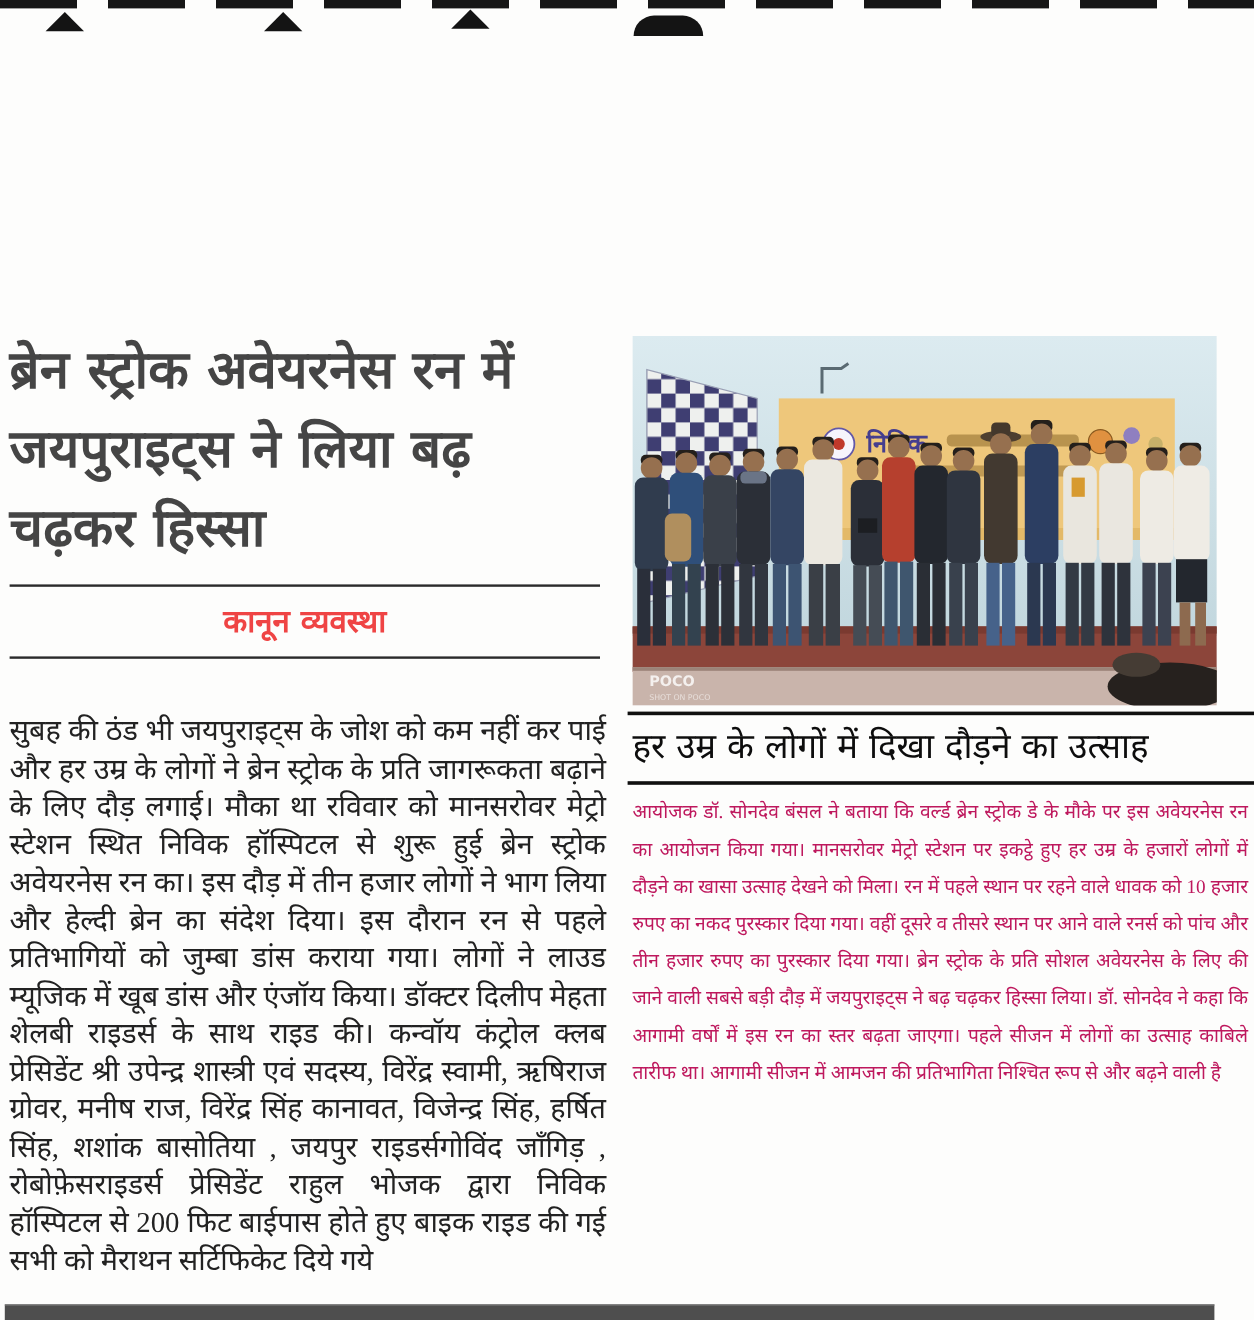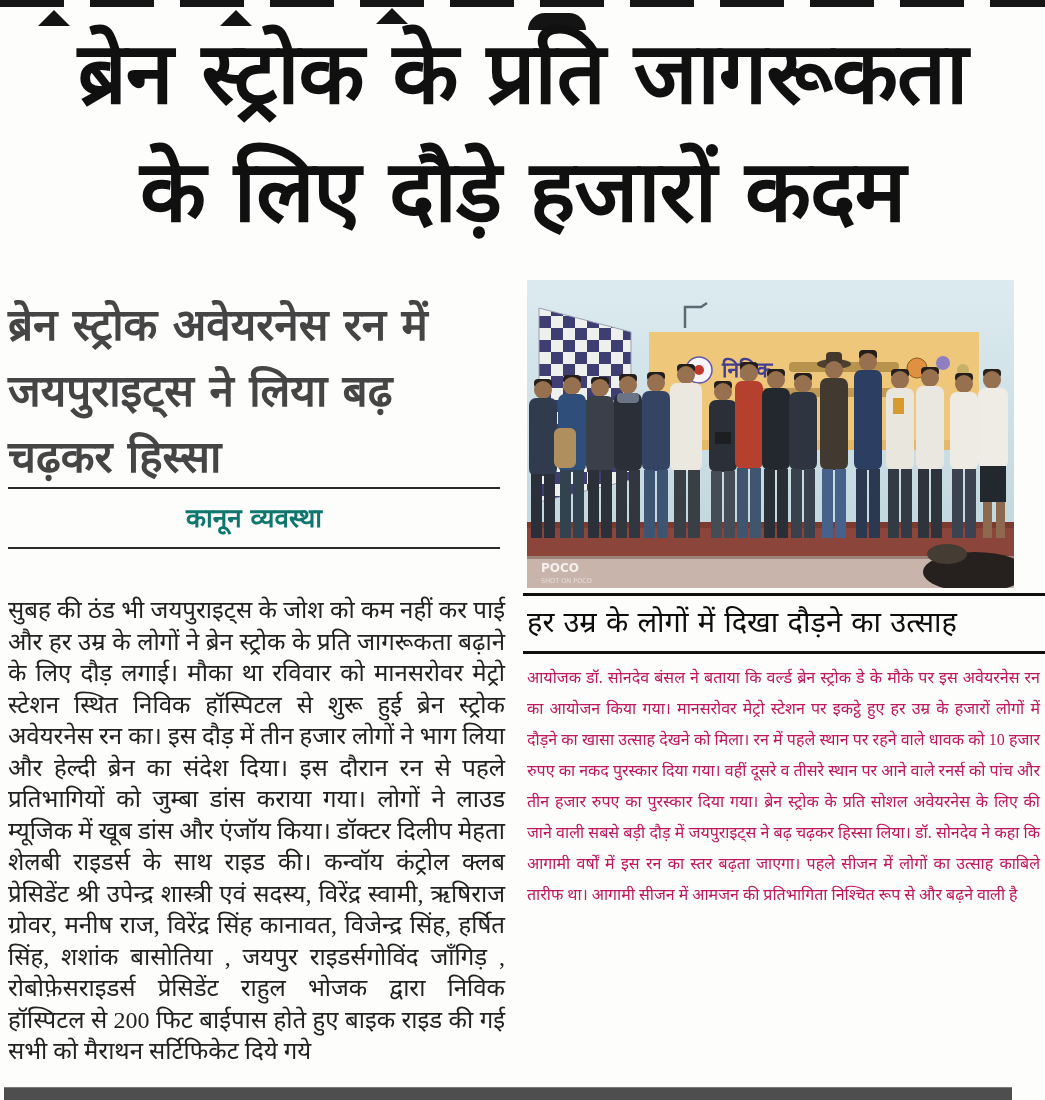--- a/index.html
+++ b/index.html
@@ -14,28 +14,28 @@
     background:repeating-linear-gradient(90deg,#161616 0 64px,transparent 64px 90px);}
   .frag-tri{position:absolute;width:0;height:0;
     border-left:16px solid transparent;border-right:16px solid transparent;
     border-bottom:16px solid #141414;}
   .frag-dome{position:absolute;background:#141414;border-radius:30px 30px 0 0;}
   
   .headline{position:absolute;left:0;top:14px;width:1045px;text-align:center;
     font-family:"DejaVu Sans","Liberation Sans",sans-serif;
     font-weight:900;font-size:86px;line-height:118px;color:#101010;letter-spacing:-1px;}
   
-  .subhead{position:absolute;left:8px;top:292px;width:500px;
+  .subhead{position:absolute;left:8px;top:276px;width:500px;
     font-family:"DejaVu Sans","Liberation Sans",sans-serif;
     font-weight:700;font-size:44px;line-height:66px;color:#454545;}
   .section-box{position:absolute;left:8px;top:487px;width:492px;
     border-top:2px solid #2b2b2b;border-bottom:2px solid #2b2b2b;
     padding:10px 0 12px 0;text-align:center;}
   .section-label{font-family:"DejaVu Sans","Liberation Sans",sans-serif;
-    font-weight:700;font-size:26px;color:#0f766e;}
+    font-weight:700;font-size:26px;color:#ef4444;}
   .body-left{position:absolute;left:8px;top:595px;width:497px;
     font-size:24px;line-height:31.5px;text-align:justify;color:#222;}
   
   .photo{position:absolute;left:527px;top:280px;width:487px;height:308px;}
   
   .caption-box{position:absolute;left:523px;top:593px;width:517px;
     border-top:3px solid #101010;border-bottom:3px solid #101010;
     padding:6px 2px 9px 4px;}
   .caption-text{font-family:"DejaVu Sans","Liberation Sans",sans-serif;
     font-weight:400;font-size:29px;color:#0d0d0d;line-height:40px;}
@@ -50,24 +50,20 @@
 <body>
 
 <div class="page">
 
   <div class="dash-bar"></div>
   <div class="frag-tri" style="left:38px;top:10px;"></div>
   <div class="frag-tri" style="left:220px;top:10px;"></div>
   <div class="frag-tri" style="left:376px;top:8px;"></div>
   <div class="frag-dome" style="left:528px;top:13px;width:58px;height:17px;"></div>
 
-  <div class="headline">
-    <div>ब्रेन स्ट्रोक के प्रति जागरूकता</div>
-    <div>के लिए दौड़े हजारों कदम</div>
-  </div>
 
   <div class="subhead">ब्रेन स्ट्रोक अवेयरनेस रन में जयपुराइट्स ने लिया बढ़ चढ़कर हिस्सा</div>
 
   <div class="section-box">
     <span class="section-label">कानून व्यवस्था</span>
   </div>
 
   <div class="body-left">सुबह की ठंड भी जयपुराइट्स के जोश को कम नहीं कर पाई और हर उम्र के लोगों ने ब्रेन स्ट्रोक के प्रति जागरूकता बढ़ाने के लिए दौड़ लगाई। मौका था रविवार को मानसरोवर मेट्रो स्टेशन स्थित निविक हॉस्पिटल से शुरू हुई ब्रेन स्ट्रोक अवेयरनेस रन का। इस दौड़ में तीन हजार लोगों ने भाग लिया और हेल्दी ब्रेन का संदेश दिया। इस दौरान रन से पहले प्रतिभागियों को जुम्बा डांस कराया गया। लोगों ने लाउड म्यूजिक में खूब डांस और एंजॉय किया। डॉक्टर दिलीप मेहता शेलबी राइडर्स के साथ राइड की। कन्वॉय कंट्रोल क्लब प्रेसिडेंट श्री उपेन्द्र शास्त्री एवं सदस्य, विरेंद्र स्वामी, ऋषिराज ग्रोवर, मनीष राज, विरेंद्र सिंह कानावत, विजेन्द्र सिंह, हर्षित सिंह, शशांक बासोतिया , जयपुर राइडर्सगोविंद जाँगिड़ , रोबोफ़ेसराइडर्स प्रेसिडेंट राहुल भोजक द्वारा निविक हॉस्पिटल से 200 फिट बाईपास होते हुए बाइक राइड की गई सभी को मैराथन सर्टिफिकेट दिये गये</div>
 
   <div class="photo">

